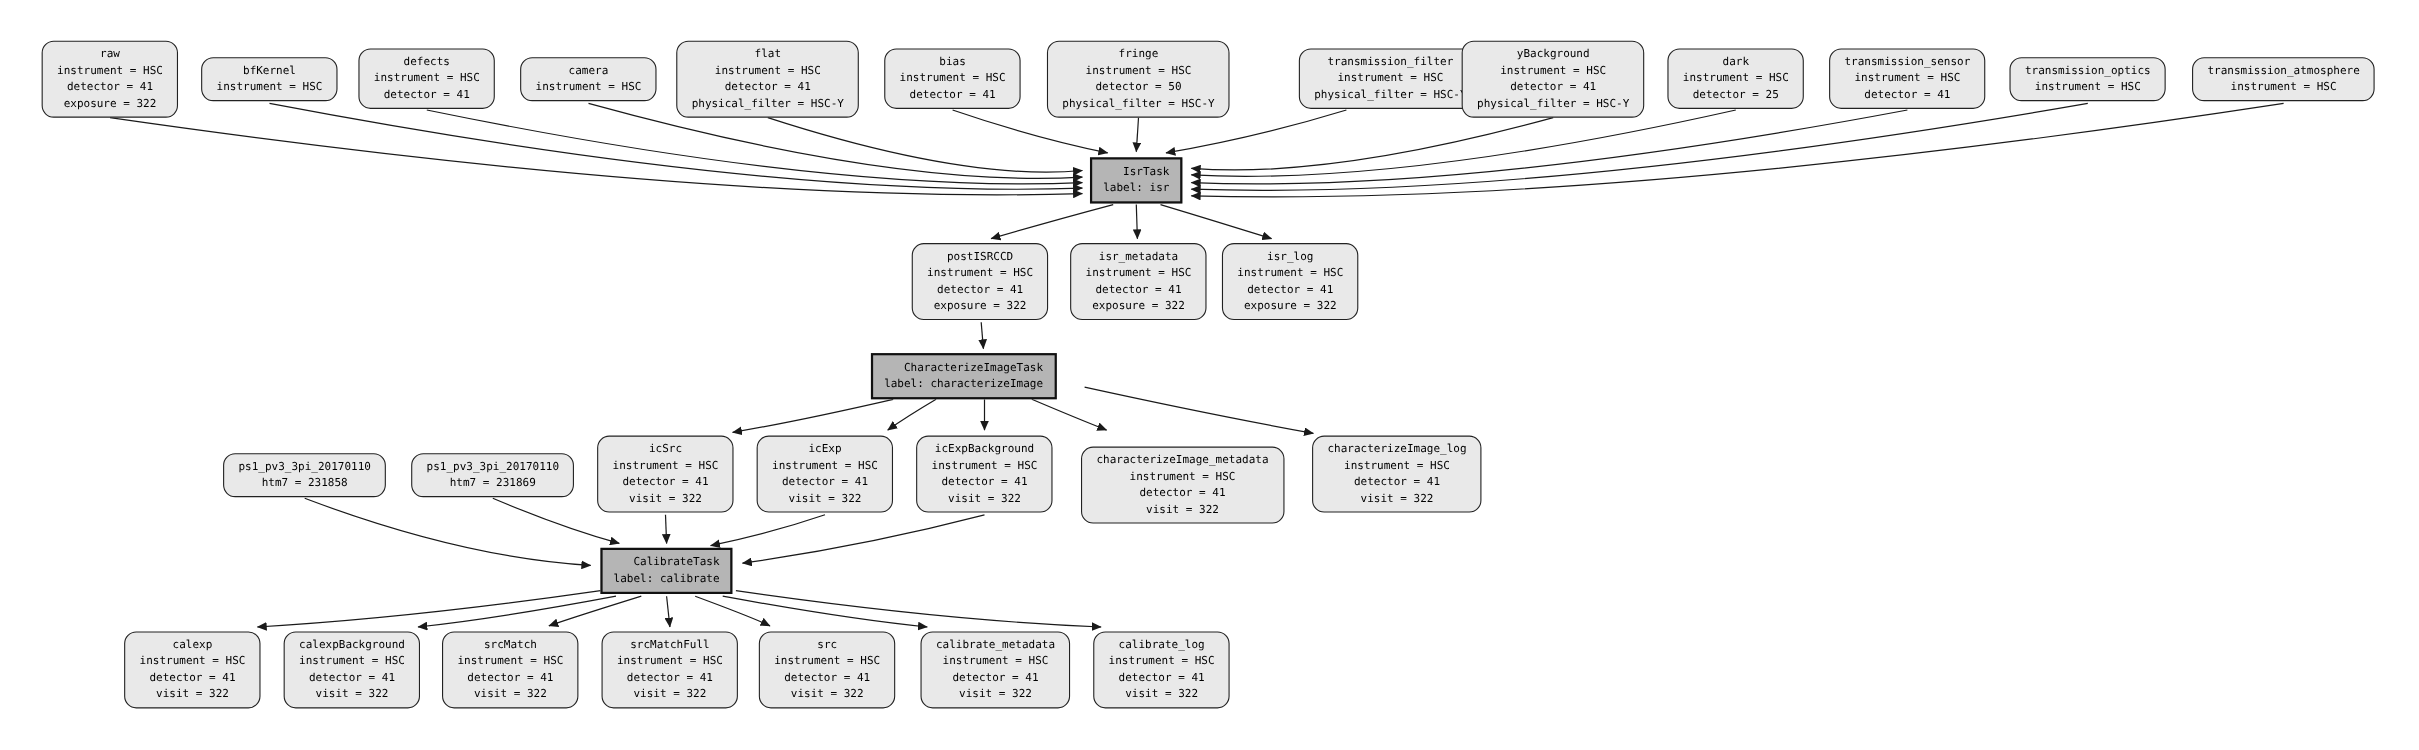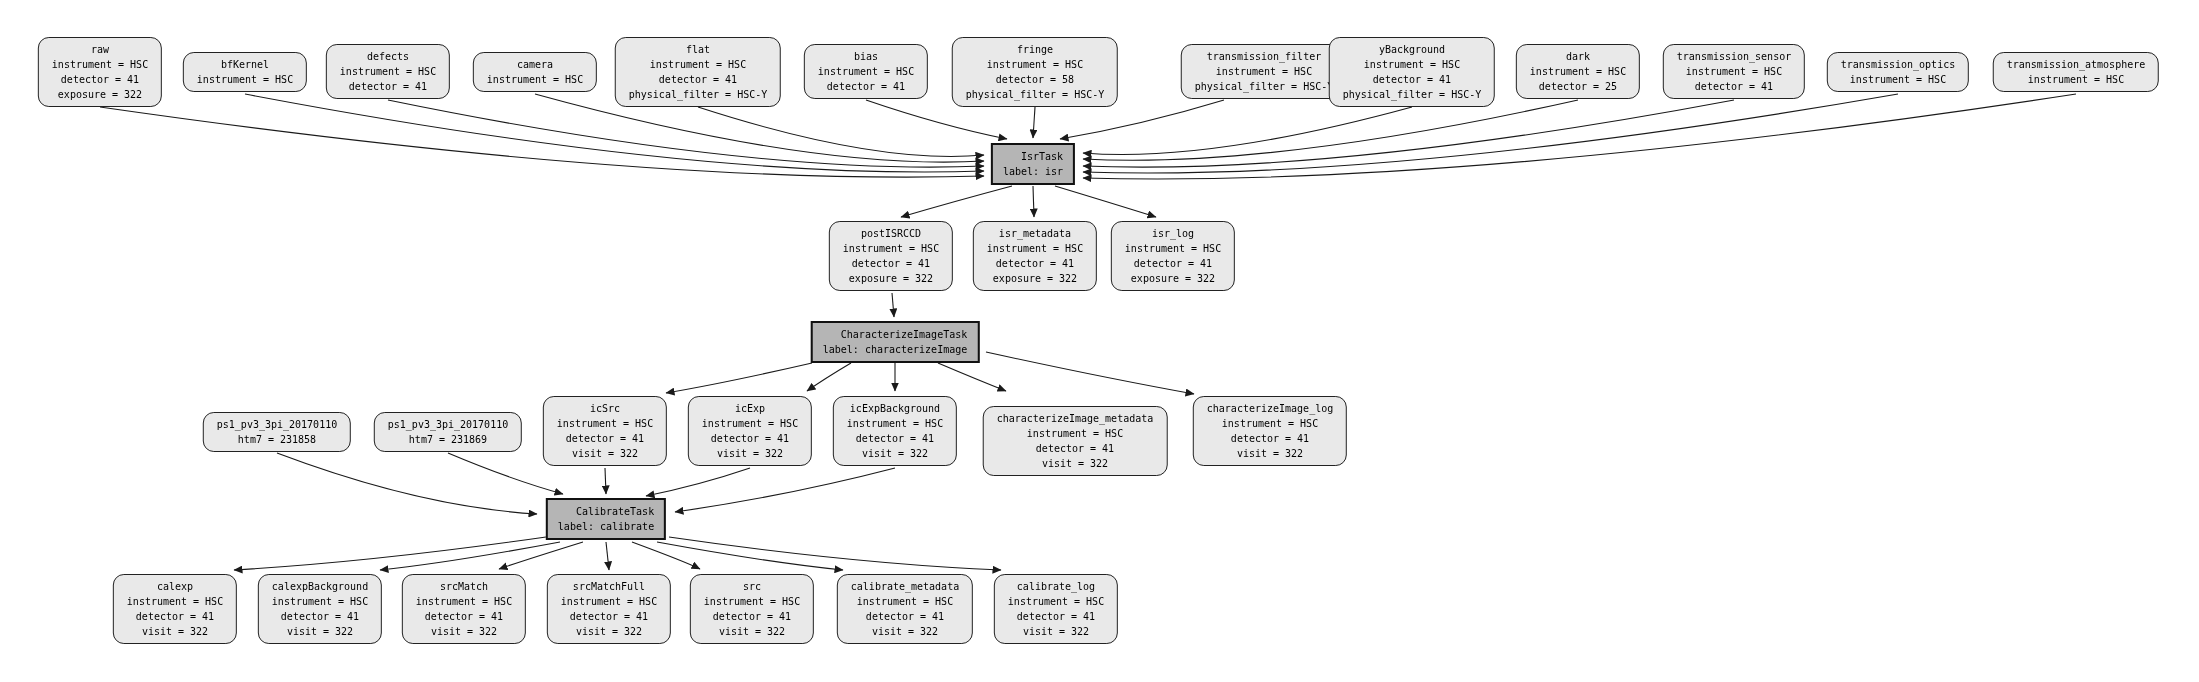--- a/index.html
+++ b/index.html
@@ -102,21 +102,21 @@
 instrument = HSC</div>
   <div class="node dataset" style="left:698px;top:37px">flat
 instrument = HSC
 detector = 41
 physical_filter = HSC-Y</div>
   <div class="node dataset" style="left:866px;top:44px">bias
 instrument = HSC
 detector = 41</div>
   <div class="node dataset" style="left:1035px;top:37px">fringe
 instrument = HSC
-detector = 58
+detector = 50
 physical_filter = HSC-Y</div>
   <div class="node dataset" style="left:1264px;top:44px">transmission_filter
 instrument = HSC
 physical_filter = HSC-Y</div>
   <div class="node dataset" style="left:1412px;top:37px">yBackground
 instrument = HSC
 detector = 41
 physical_filter = HSC-Y</div>
   <div class="node dataset" style="left:1578px;top:44px">dark
 instrument = HSC
@@ -138,21 +138,21 @@
 exposure = 322</div>
   <div class="node dataset" style="left:1035px;top:221px">isr_metadata
 instrument = HSC
 detector = 41
 exposure = 322</div>
   <div class="node dataset" style="left:1173px;top:221px">isr_log
 instrument = HSC
 detector = 41
 exposure = 322</div>
 
-  <div class="node task" style="left:895px;top:321px">CharacterizeImageTask
+  <div class="node task" style="left:876px;top:321px">CharacterizeImageTask
 label: characterizeImage</div>
 
   <div class="node dataset" style="left:277px;top:412px">ps1_pv3_3pi_20170110
 htm7 = 231858</div>
   <div class="node dataset" style="left:448px;top:412px">ps1_pv3_3pi_20170110
 htm7 = 231869</div>
 
   <div class="node dataset" style="left:605px;top:396px">icSrc
 instrument = HSC
 detector = 41

